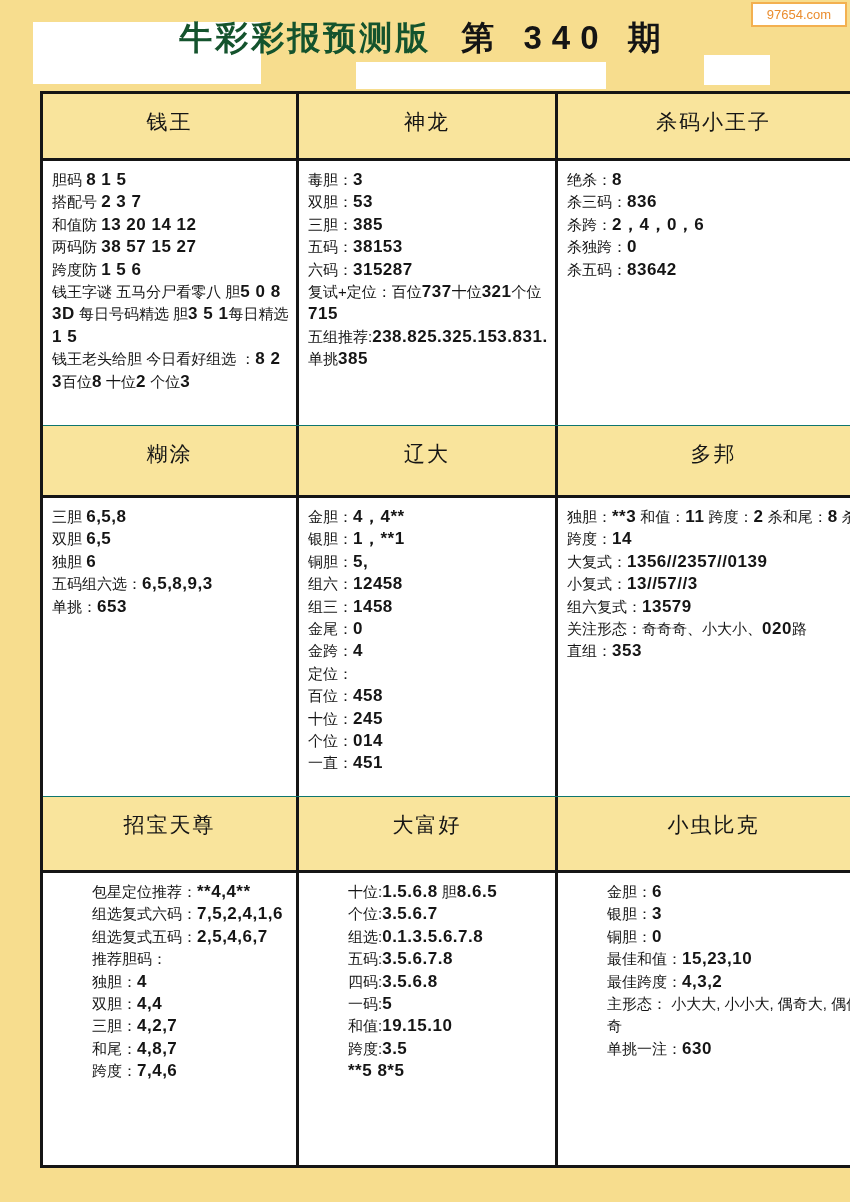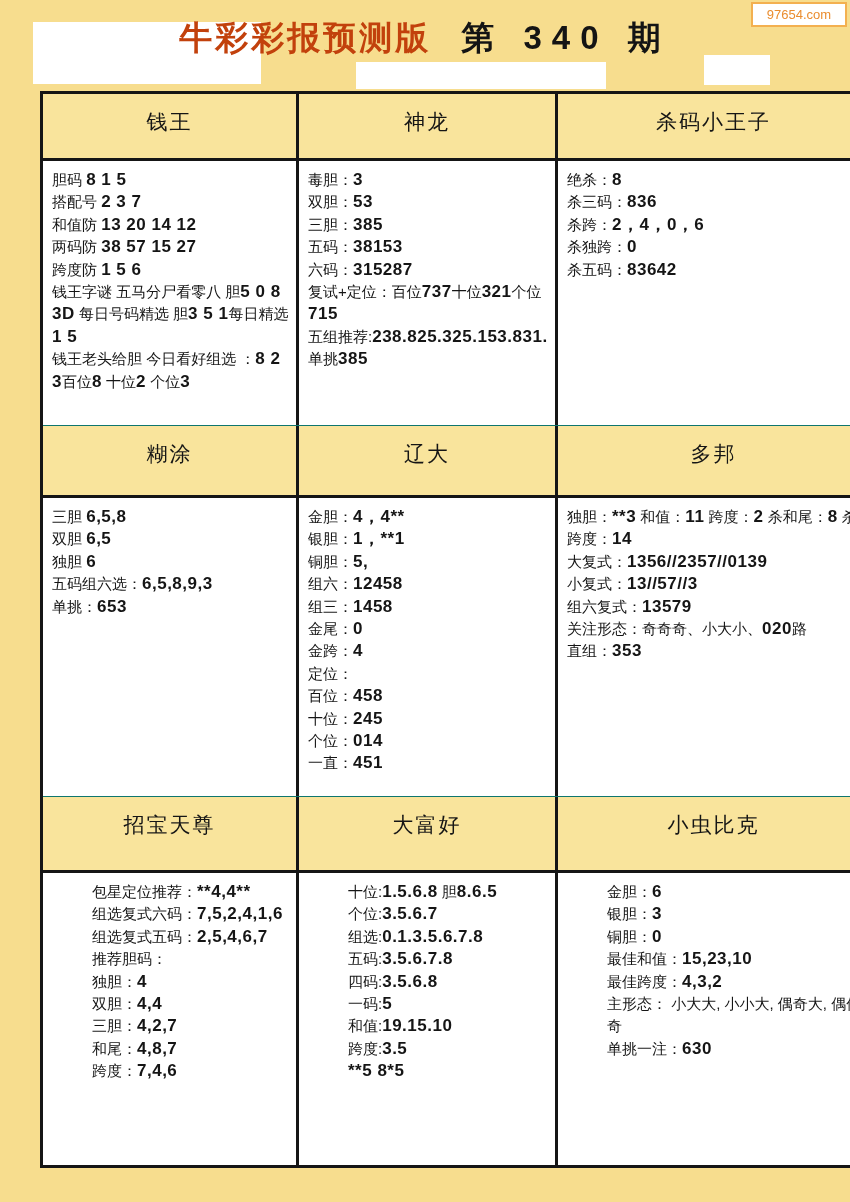--- a/index.html
+++ b/index.html
@@ -16,21 +16,21 @@
   .badge{
     position:absolute;top:2px;right:3px;min-width:96px;height:25px;
     background:#ffffff;border:2px solid #f3b050;color:#ea8d2f;
     font-size:13px;display:flex;align-items:center;justify-content:center;
     padding:0 6px;box-sizing:border-box;
   }
   .titlebar{
     position:absolute;top:18px;left:0;width:100%;text-align:center;
     white-space:nowrap;font-size:33px;font-weight:bold;line-height:40px;
   }
-  .title-red{color:#c2410c;letter-spacing:3px;}
+  .title-red{color:#14532d;letter-spacing:3px;}
   .title-period{color:#141414;margin-left:30px;letter-spacing:10px;margin-top:28px;}
 
   .tbl{
     position:absolute;left:40px;top:91px;width:832px;height:1077px;
     border:3px solid #151515;background:#ffffff;
     display:flex;flex-direction:column;box-sizing:border-box;
   }
   .group{display:grid;grid-template-columns:253px 259px 1fr;flex:0 0 auto;}
   .group + .group{border-top:1px solid #0f766e;}
   .g3{flex:1 1 auto;}

